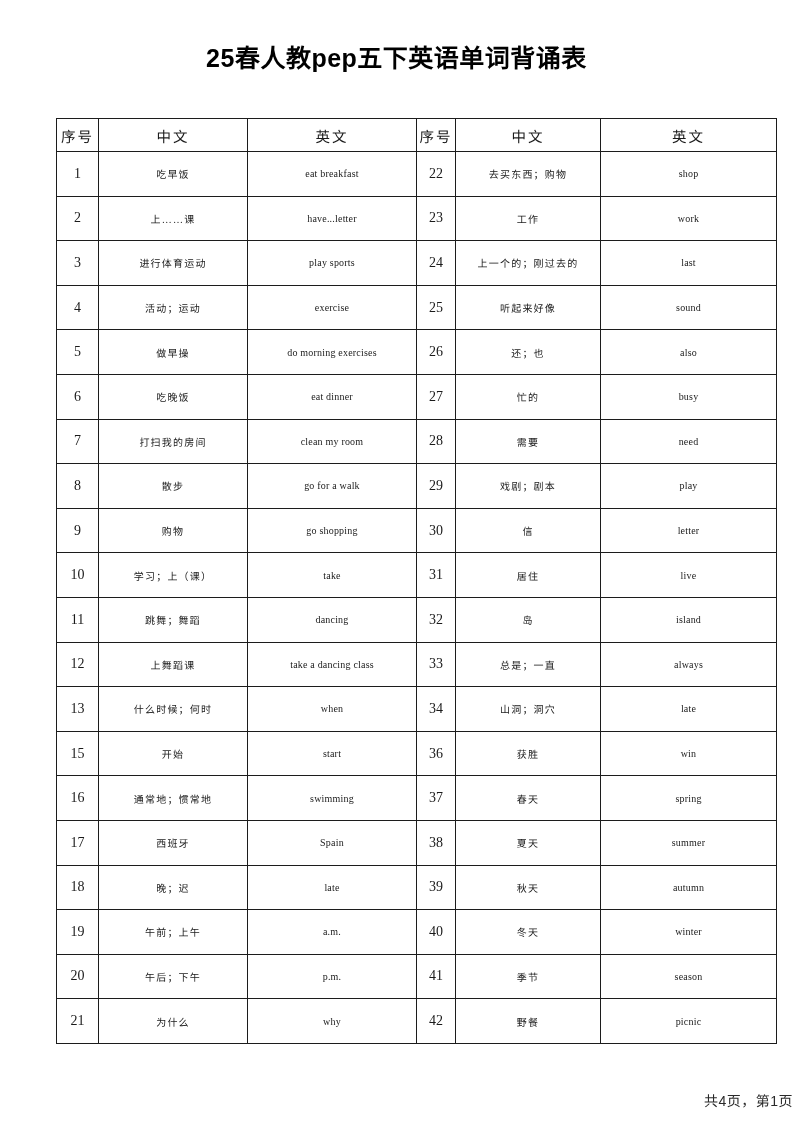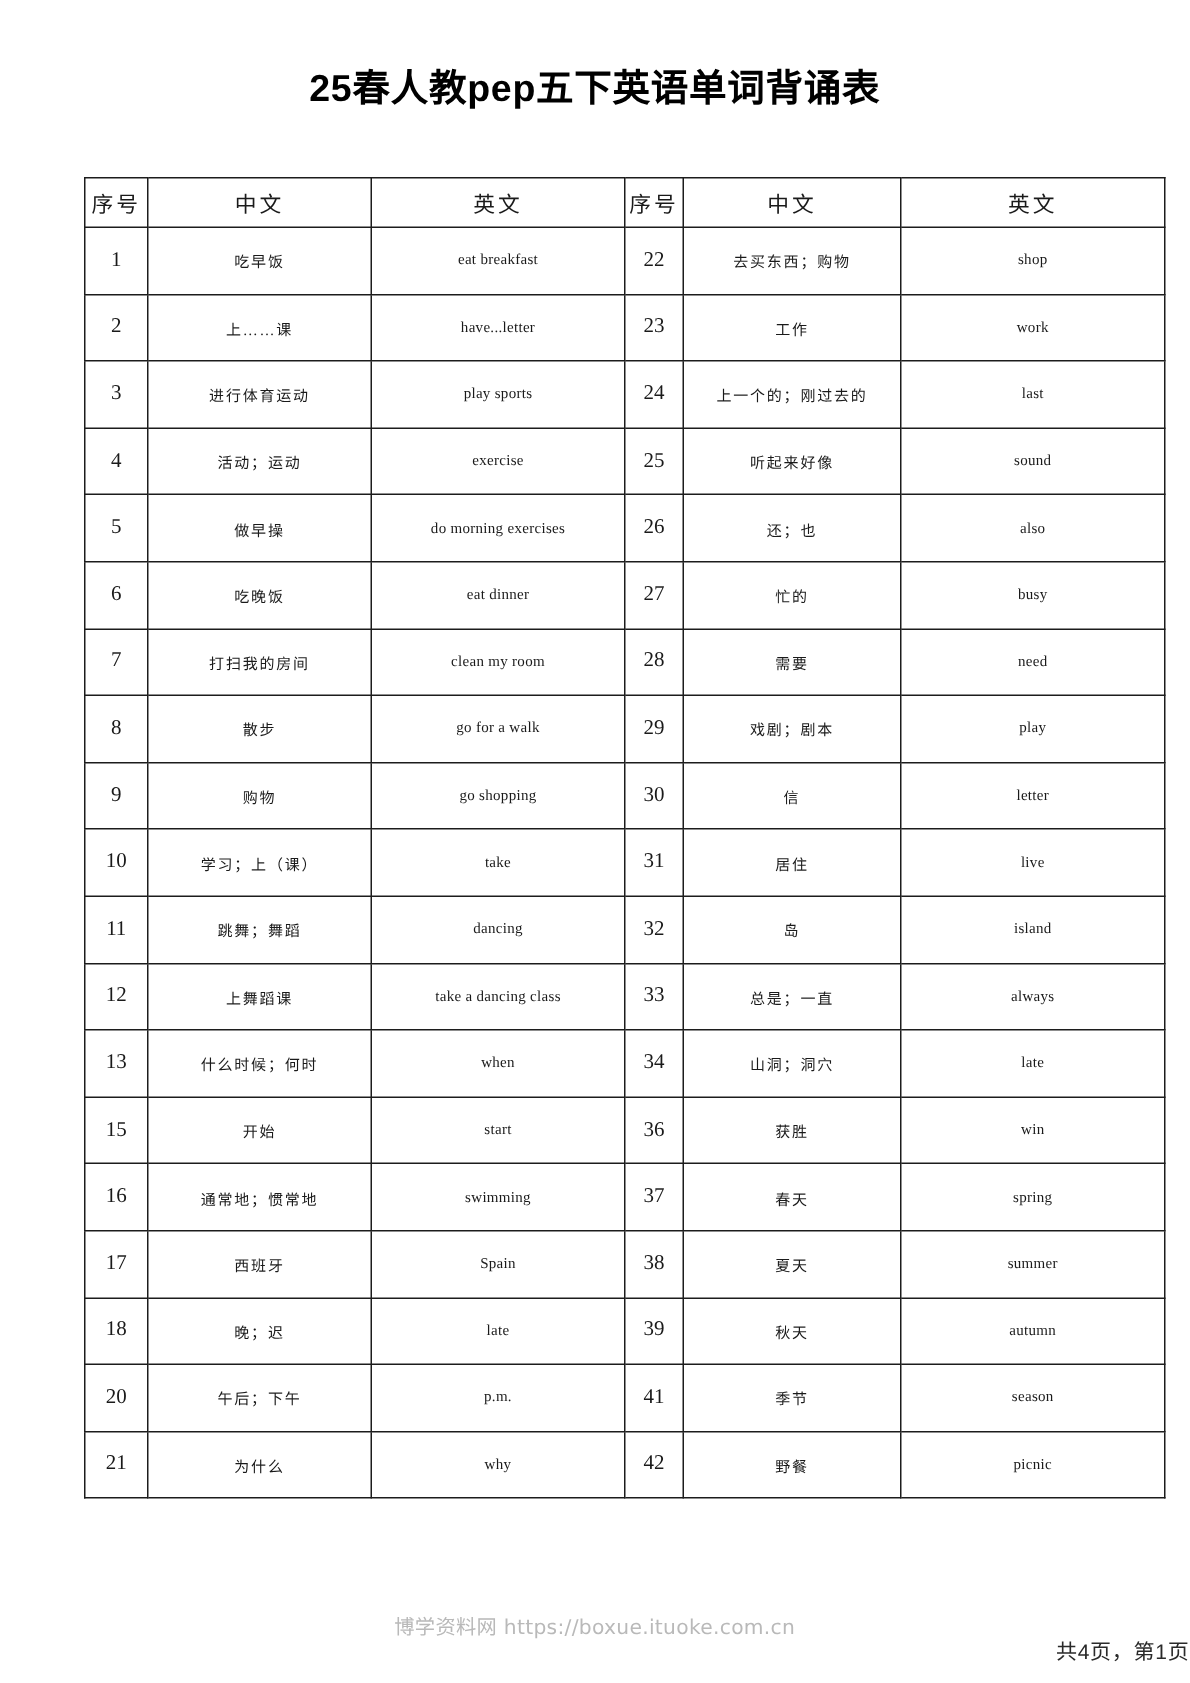--- a/index.html
+++ b/index.html
@@ -467,20 +467,40 @@
           </td>
           <td class="c-cn2">
             <span class="cell-cn">秋天</span>
           </td>
           <td class="c-en2">
             <span class="cell-en">autumn</span>
           </td>
         </tr>
         <tr>
           <td class="c-num">
+            <span class="cell-num">19</span>
+          </td>
+          <td class="c-cn">
+            <span class="cell-cn">午前；上午</span>
+          </td>
+          <td class="c-en">
+            <span class="cell-en">a.m.</span>
+          </td>
+          <td class="c-num2">
+            <span class="cell-num">40</span>
+          </td>
+          <td class="c-cn2">
+            <span class="cell-cn">冬天</span>
+          </td>
+          <td class="c-en2">
+            <span class="cell-en">winter</span>
+          </td>
+        </tr>
+        <tr>
+          <td class="c-num">
             <span class="cell-num">20</span>
           </td>
           <td class="c-cn">
             <span class="cell-cn">午后；下午</span>
           </td>
           <td class="c-en">
             <span class="cell-en">p.m.</span>
           </td>
           <td class="c-num2">
             <span class="cell-num">41</span>
@@ -508,17 +528,16 @@
           <td class="c-cn2">
             <span class="cell-cn">野餐</span>
           </td>
           <td class="c-en2">
             <span class="cell-en">picnic</span>
           </td>
         </tr>
       </tbody>
   </table>
 
-  <div class="watermark">博学资料网 https://boxue.ituoke.com.cn</div>
 
   <div class="page-footer">共4页，第1页</div>
 
 </div>
 
 </body></html>

